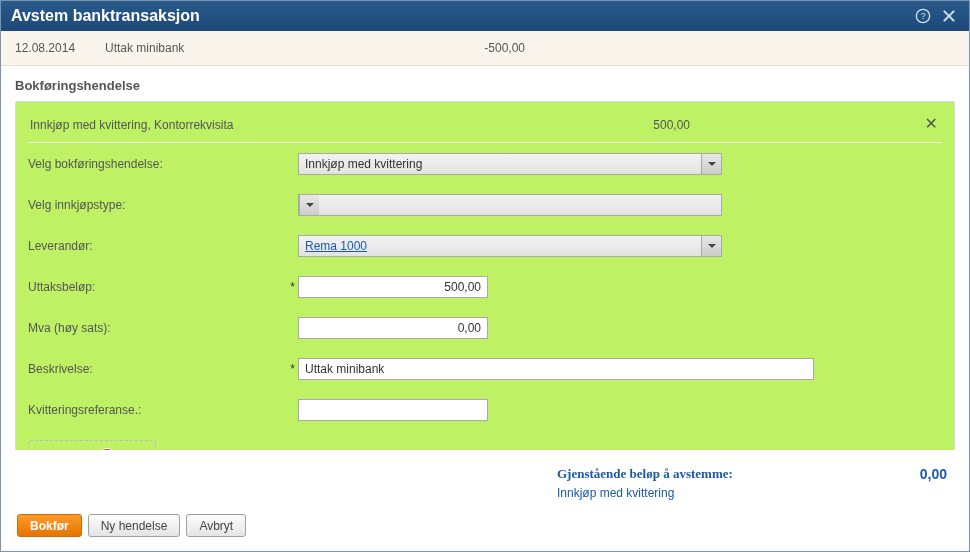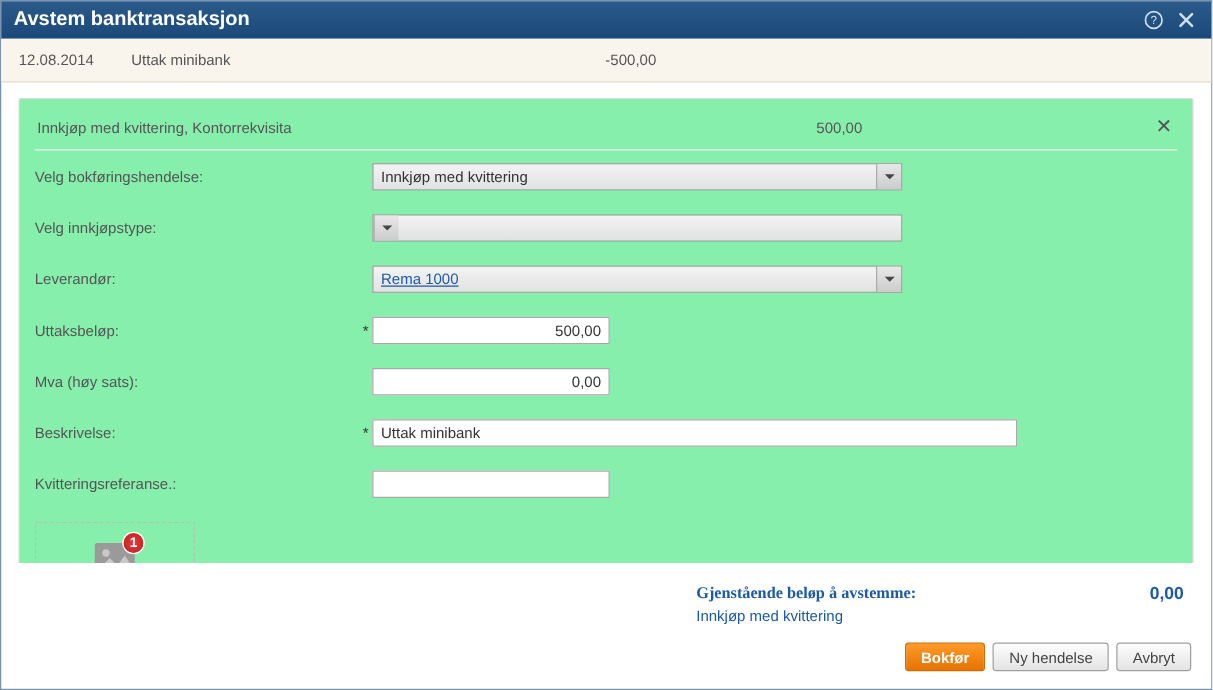--- a/index.html
+++ b/index.html
@@ -13,21 +13,21 @@
 .titlebar-icon svg { width: 16px; height: 16px; }
 
 .transaction-row { background: #faf5ec; border-bottom: 1px solid #e7ddca; padding: 10px 14px; display: flex; color: #555; }
 .transaction-date { width: 90px; }
 .transaction-desc { width: 310px; }
 .transaction-amount { width: 110px; text-align: right; }
 
 .content { padding: 12px 14px 8px 14px; flex: 1; overflow: auto; }
 .section-title { font-weight: bold; color: #555; margin-bottom: 8px; font-size: 13px; }
 
-.panel { border: 1px solid #d8d8d8; border-radius: 2px; padding: 10px 12px 14px 12px; background: #86efac; }
+.panel { border: 1px solid #d8d8d8; border-radius: 2px; padding: 10px 12px 14px 12px; background: #bef264; }
 
 .summary-row { display: flex; align-items: center; padding: 6px 6px 10px 2px; border-bottom: 1px solid #eee; margin-bottom: 10px; position: relative; }
 .summary-text { flex: 0 0 540px; }
 .summary-amount { width: 120px; text-align: right; }
 .summary-close { position: absolute; right: 4px; top: 2px; cursor: pointer; color: #555; font-size: 16px; }
 
 .form-row { display: flex; align-items: center; margin-bottom: 19px; }
 .form-label { width: 260px; color: #555; }
 .req { width: 10px; text-align: right; padding-right: 3px; color: #333; }
 
@@ -48,21 +48,21 @@
 .badge { position: absolute; top: -6px; right: -4px; background: radial-gradient(#ea3a3a, #b81e1e); color: #fff; width: 18px; height: 18px; border-radius: 50%; font-size: 11px; font-weight: bold; display: flex; align-items: center; justify-content: center; border: 1px solid #fff; }
 .attach-label { font-size: 11px; text-decoration: underline; color: #777; }
 
 .bottom-area { padding: 8px 16px 14px 16px; }
 .totals { display: flex; justify-content: flex-end; padding: 8px 6px 14px 0; }
 .totals-left { width: 330px; }
 .totals-title { color: #1a5aa8; font-weight: bold; font-size: 13px; margin-bottom: 4px; font-family: Liberation Serif, serif; }
 .totals-sub { color: #1a5aa8; font-size: 12px; }
 .totals-amount { width: 60px; text-align: right; color: #1a5aa8; font-weight: bold; font-size: 14px; }
 
-.button-row { display: flex; justify-content: flex-end; gap: 6px; }
+.button-row { display: flex; justify-content: flex-start; gap: 6px; }
 .btn { height: 23px; padding: 0 12px; border: 1px solid #a0a0a0; border-radius: 3px; background: linear-gradient(#fdfdfd, #e4e4e4); font-size: 12px; color: #444; cursor: pointer; }
 .btn-primary { background: linear-gradient(#ff9a2a, #e57400); color: #fff; border-color: #cf6b00; font-weight: bold; }
 </style>
 </head>
 <body>
 
 <div class="dialog">
 
   <div class="titlebar">
     <div class="titlebar-title">Avstem banktransaksjon</div>
@@ -79,20 +79,21 @@
     </div>
   </div>
 
   <div class="transaction-row">
     <div class="transaction-date">12.08.2014</div>
     <div class="transaction-desc">Uttak minibank</div>
     <div class="transaction-amount">-500,00</div>
   </div>
 
   <div class="content">
+    <div class="section-title">Bokføringshendelse</div>
 
     <div class="panel">
 
       <div class="summary-row">
         <div class="summary-text">Innkjøp med kvittering, Kontorrekvisita</div>
         <div class="summary-amount">500,00</div>
         <div class="summary-close">✕</div>
       </div>
 
       <div class="form-row">

